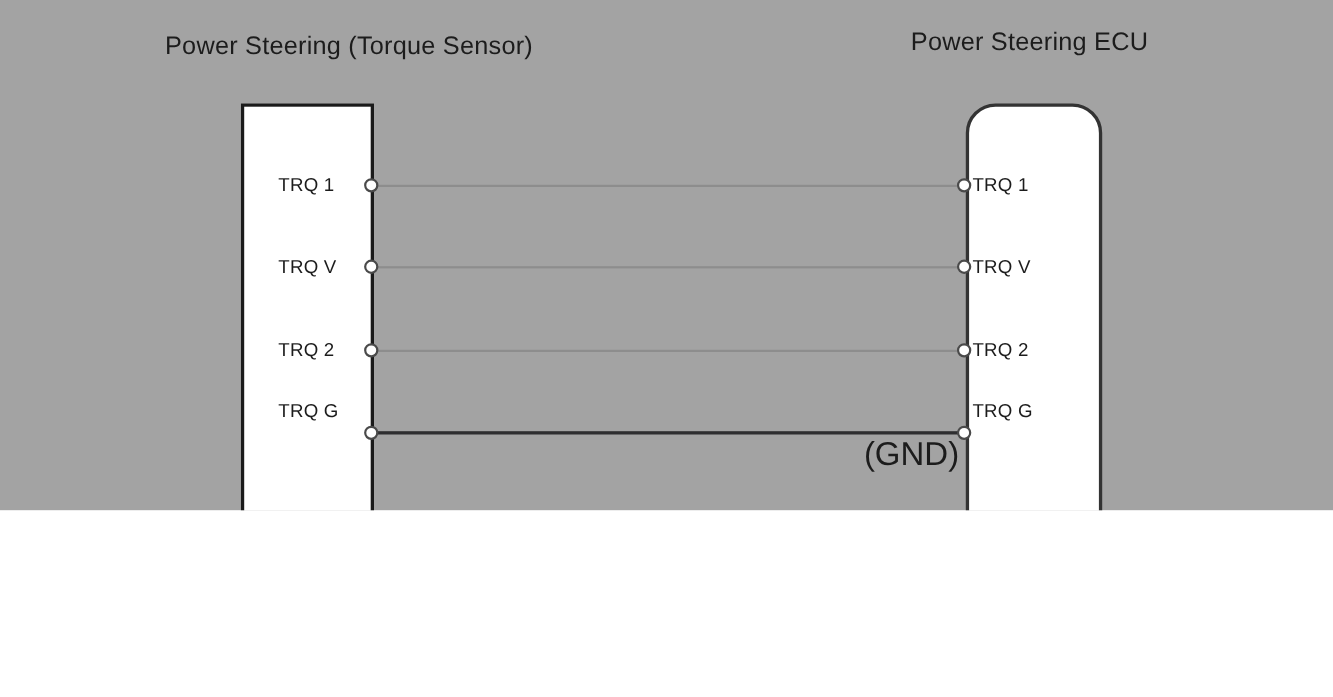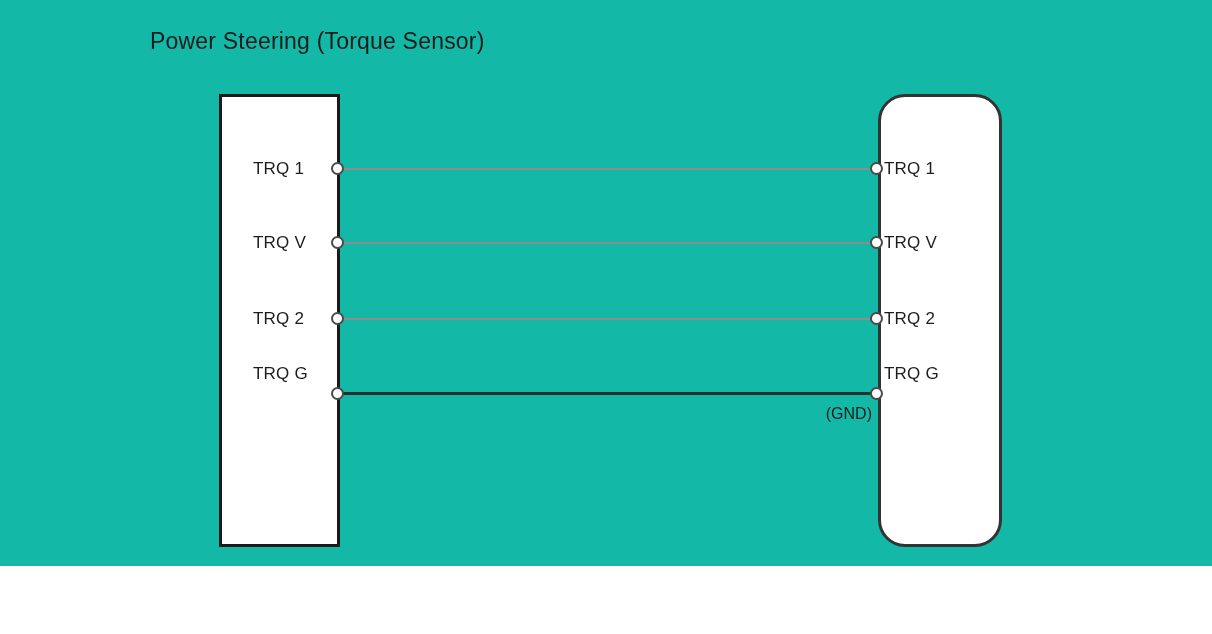--- a/index.html
+++ b/index.html
@@ -3,22 +3,22 @@
 <meta charset="utf-8">
 <style>
   html, body {
     margin: 0;
     padding: 0;
     background: #ffffff;
   }
   #canvas {
     position: relative;
     width: 1212px;
-    height: 566px;
-    background: #14b8a6;
+    height: 464px;
+    background: #a3a3a3;
     overflow: hidden;
     font-family: "Liberation Sans", "DejaVu Sans", sans-serif;
     color: #1c1c1c;
   }
   .title {
     position: absolute;
     font-size: 23px;
     line-height: 26px;
     letter-spacing: 0.2px;
     white-space: nowrap;
@@ -81,33 +81,34 @@
   .pin-label.row-1 { top: 230px; }
   .pin-label.row-2 { top: 306px; text-align: center; }
   .pin-label.row-3 { top: 361px; }
 
   #gnd-label {
     position: absolute;
     left: 732px;
     top: 401px;
     width: 140px;
     text-align: right;
-    font-size: 16px;
+    font-size: 30px;
     line-height: 26px;
     white-space: nowrap;
     z-index: 3;
   }
 </style>
 </head>
 <body>
 
 <div id="canvas">
 
   <div class="title" id="title-left">Power Steering (Torque Sensor)</div>
 
+  <div class="title" id="title-right">Power Steering ECU</div>
 
   <div class="component-box" id="sensor-box" style="border-color: rgb(26, 26, 26);"></div>
 
   <div class="component-box" id="ecu-box" style="border-color: rgb(51, 51, 51);"></div>
 
   <div class="wire" id="wire-0" style="background-color: rgb(141, 141, 141);"></div>
   <div class="wire" id="wire-1" style="background-color: rgb(141, 141, 141);"></div>
   <div class="wire" id="wire-2" style="background-color: rgb(141, 141, 141);"></div>
   <div class="wire" id="wire-3" style="background-color: rgb(46, 46, 48);"></div>
 

